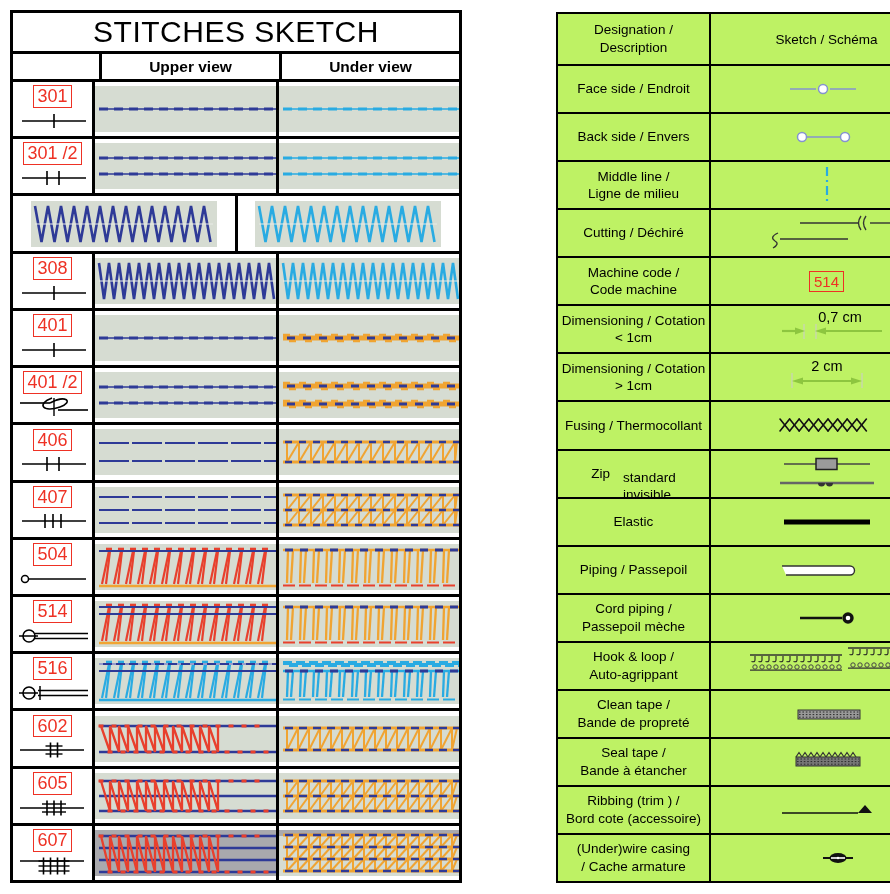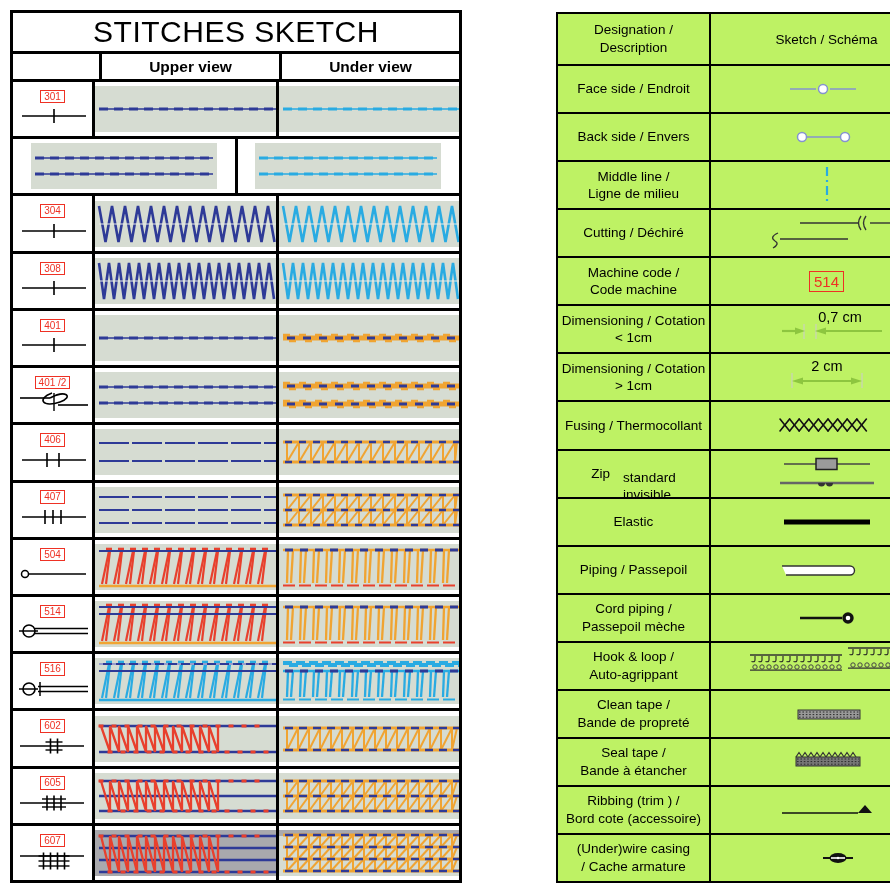--- a/index.html
+++ b/index.html
@@ -16,21 +16,21 @@
   .lhead>div{display:flex;align-items:center;justify-content:center;box-sizing:border-box;}
   .col-code{width:82px;border-right:3px solid #000;box-sizing:border-box;}
   .col-view{flex:1;border-right:3px solid #000;box-sizing:border-box;}
   .col-view.last{border-right:none;}
   .lrow{flex:1;display:flex;border-bottom:3px solid #000;min-height:0;}
   .lrow.last{border-bottom:none;}
   .lrow .col-code{display:flex;flex-direction:column;align-items:center;justify-content:center;gap:1px;}
   .swatch-cell{flex:1;display:flex;align-items:center;justify-content:center;
                border-right:3px solid #000;box-sizing:border-box;min-width:0;}
   .swatch-cell.last{border-right:none;}
-  .code-box{color:var(--codeRed);border:1.5px solid var(--codeRed);font-size:10px;
+  .code-box{color:var(--codeRed);border:1.5px solid var(--codeRed);font-size:18px;
             line-height:1.15;padding:0 3px;white-space:nowrap;}
   .code-box.mc{font-size:15px;padding:1px 4px;}
 
   
   .rtable{position:absolute;left:556px;top:12px;width:388px;height:871px;
           border:2.5px solid #000;box-sizing:border-box;display:flex;flex-direction:column;
           font-size:13.5px;background:#bef264;}
   .rhead{display:flex;height:50px;min-height:50px;border-bottom:2px solid #000;}
   .rrow{flex:1;display:flex;border-bottom:2px solid #000;min-height:0;}
   .rrow.last{border-bottom:none;gap:35px;}
@@ -71,48 +71,49 @@
         </div>
     <div class="swatch-cell last under-slot">
           <svg width="186" height="46" style="background: rgb(214, 220, 210);">
             <line x1="4" y1="23" x2="182" y2="23" stroke="#29abe2" stroke-width="1.6"></line>
             <line x1="4" y1="23" x2="182" y2="23" stroke="#29abe2" stroke-width="3" stroke-dasharray="9 6"></line>
           </svg>
         </div>
   </div>
 
   <div class="lrow">
+    <div class="col-code">
+      <span class="code-box">301 /2</span>
+      <span class="sym-slot">
+            <svg width="78" height="24">
+              <line x1="8" y1="12" x2="72" y2="12" stroke="#000" stroke-width="1.6"></line>
+              <line x1="33" y1="5" x2="33" y2="19" stroke="#000" stroke-width="1.6"></line>
+              <line x1="45" y1="5" x2="45" y2="19" stroke="#000" stroke-width="1.6"></line>
+            </svg>
+          </span>
+    </div>
     <div class="swatch-cell upper-slot">
           <svg width="186" height="46" style="background: rgb(214, 220, 210);">
             <line x1="4" y1="15" x2="182" y2="15" stroke="#2e3a97" stroke-width="1.6"></line>
             <line x1="4" y1="15" x2="182" y2="15" stroke="#2e3a97" stroke-width="3" stroke-dasharray="9 6"></line>
             <line x1="4" y1="31" x2="182" y2="31" stroke="#2e3a97" stroke-width="1.6"></line>
             <line x1="4" y1="31" x2="182" y2="31" stroke="#2e3a97" stroke-width="3" stroke-dasharray="9 6"></line>
           </svg>
         </div>
     <div class="swatch-cell last under-slot">
           <svg width="186" height="46" style="background: rgb(214, 220, 210);">
             <line x1="4" y1="15" x2="182" y2="15" stroke="#29abe2" stroke-width="1.6"></line>
             <line x1="4" y1="15" x2="182" y2="15" stroke="#29abe2" stroke-width="3" stroke-dasharray="9 6"></line>
             <line x1="4" y1="31" x2="182" y2="31" stroke="#29abe2" stroke-width="1.6"></line>
             <line x1="4" y1="31" x2="182" y2="31" stroke="#29abe2" stroke-width="3" stroke-dasharray="9 6"></line>
           </svg>
         </div>
   </div>
 
   <div class="lrow">
-    <div class="col-code">
-      <span class="code-box">304</span>
-      <span class="sym-slot">
-            <svg width="78" height="24">
-              <line x1="8" y1="12" x2="72" y2="12" stroke="#000" stroke-width="1.6"></line>
-              <line x1="40" y1="5" x2="40" y2="19" stroke="#000" stroke-width="1.6"></line>
-            </svg>
-          </span>
-    </div>
     <div class="swatch-cell upper-slot">
           <svg width="186" height="46" style="background: rgb(214, 220, 210);">
             <polyline points="4,5 10.5,41 17,5 23.5,41 30,5 36.5,41 43,5 49.5,41 56,5 62.5,41 69,5 75.5,41 82,5 88.5,41 95,5 101.5,41 108,5 114.5,41 121,5 127.5,41 134,5 140.5,41 147,5 153.5,41 160,5 166.5,41 173,5 179.5,41" fill="none" stroke="#2e3a97" stroke-width="2.6"></polyline>
             <line x1="4" y1="23" x2="182" y2="23" stroke="#e8ebe6" stroke-width="1"></line>
           </svg>
         </div>
     <div class="swatch-cell last under-slot">
           <svg width="186" height="46" style="background: rgb(214, 220, 210);">
             <polyline points="4,5 10.5,41 17,5 23.5,41 30,5 36.5,41 43,5 49.5,41 56,5 62.5,41 69,5 75.5,41 82,5 88.5,41 95,5 101.5,41 108,5 114.5,41 121,5 127.5,41 134,5 140.5,41 147,5 153.5,41 160,5 166.5,41 173,5 179.5,41" fill="none" stroke="#29abe2" stroke-width="2.6"></polyline>
             <line x1="4" y1="23" x2="182" y2="23" stroke="#e8ebe6" stroke-width="1"></line>

